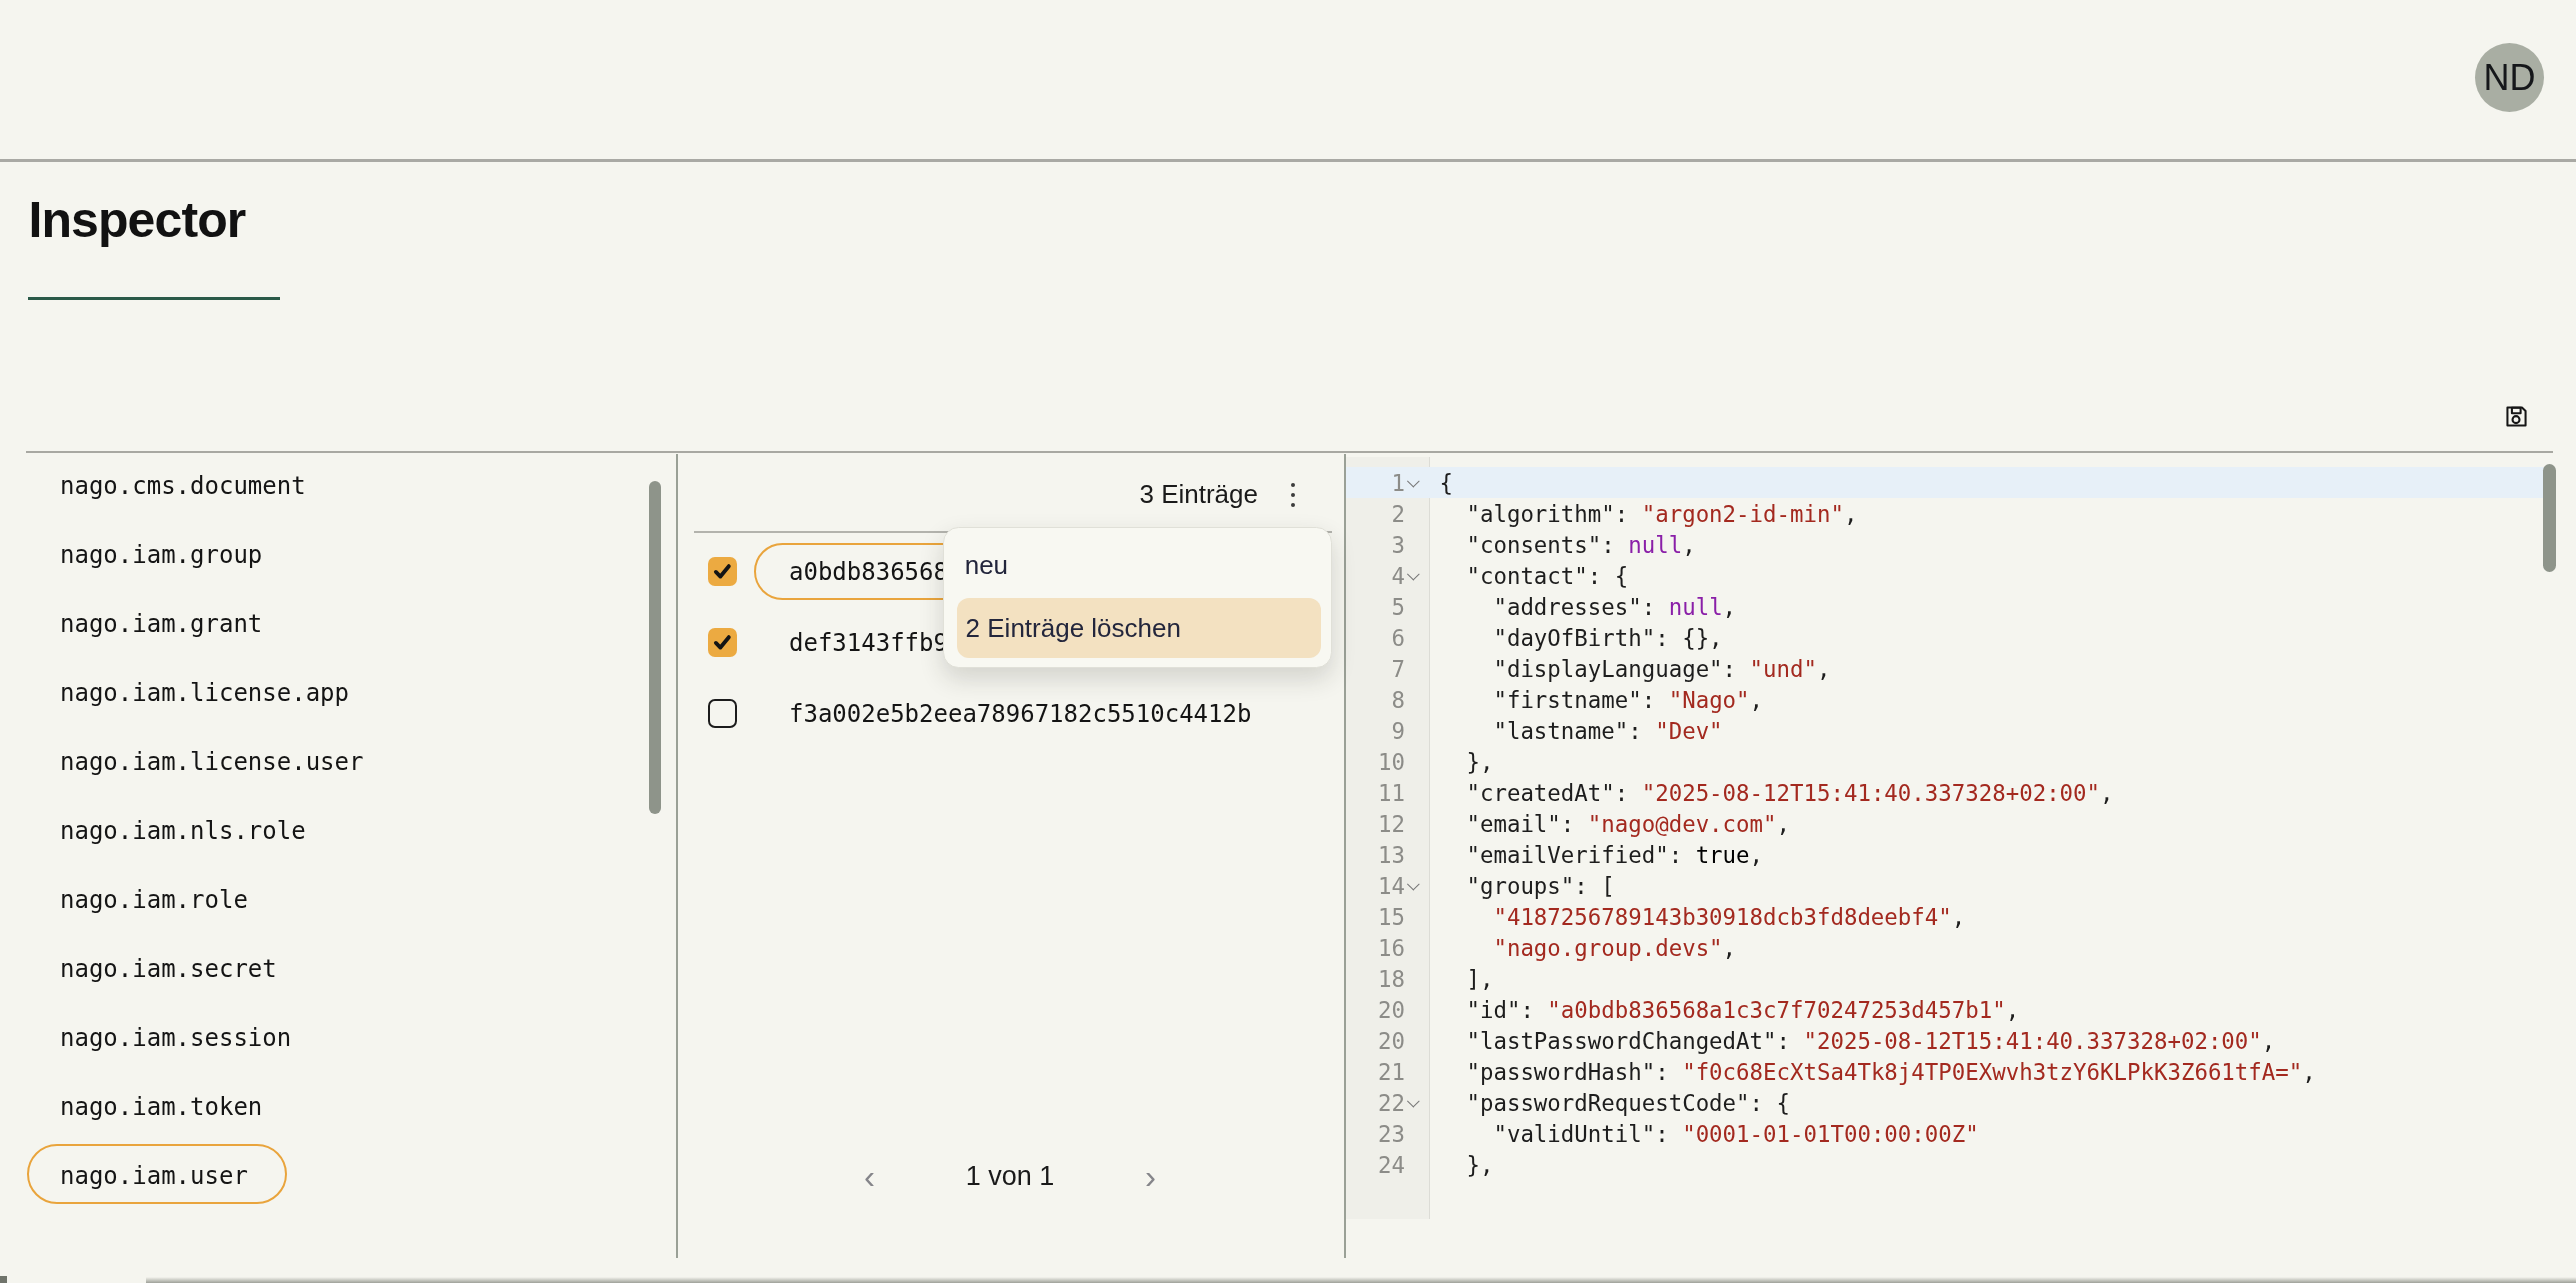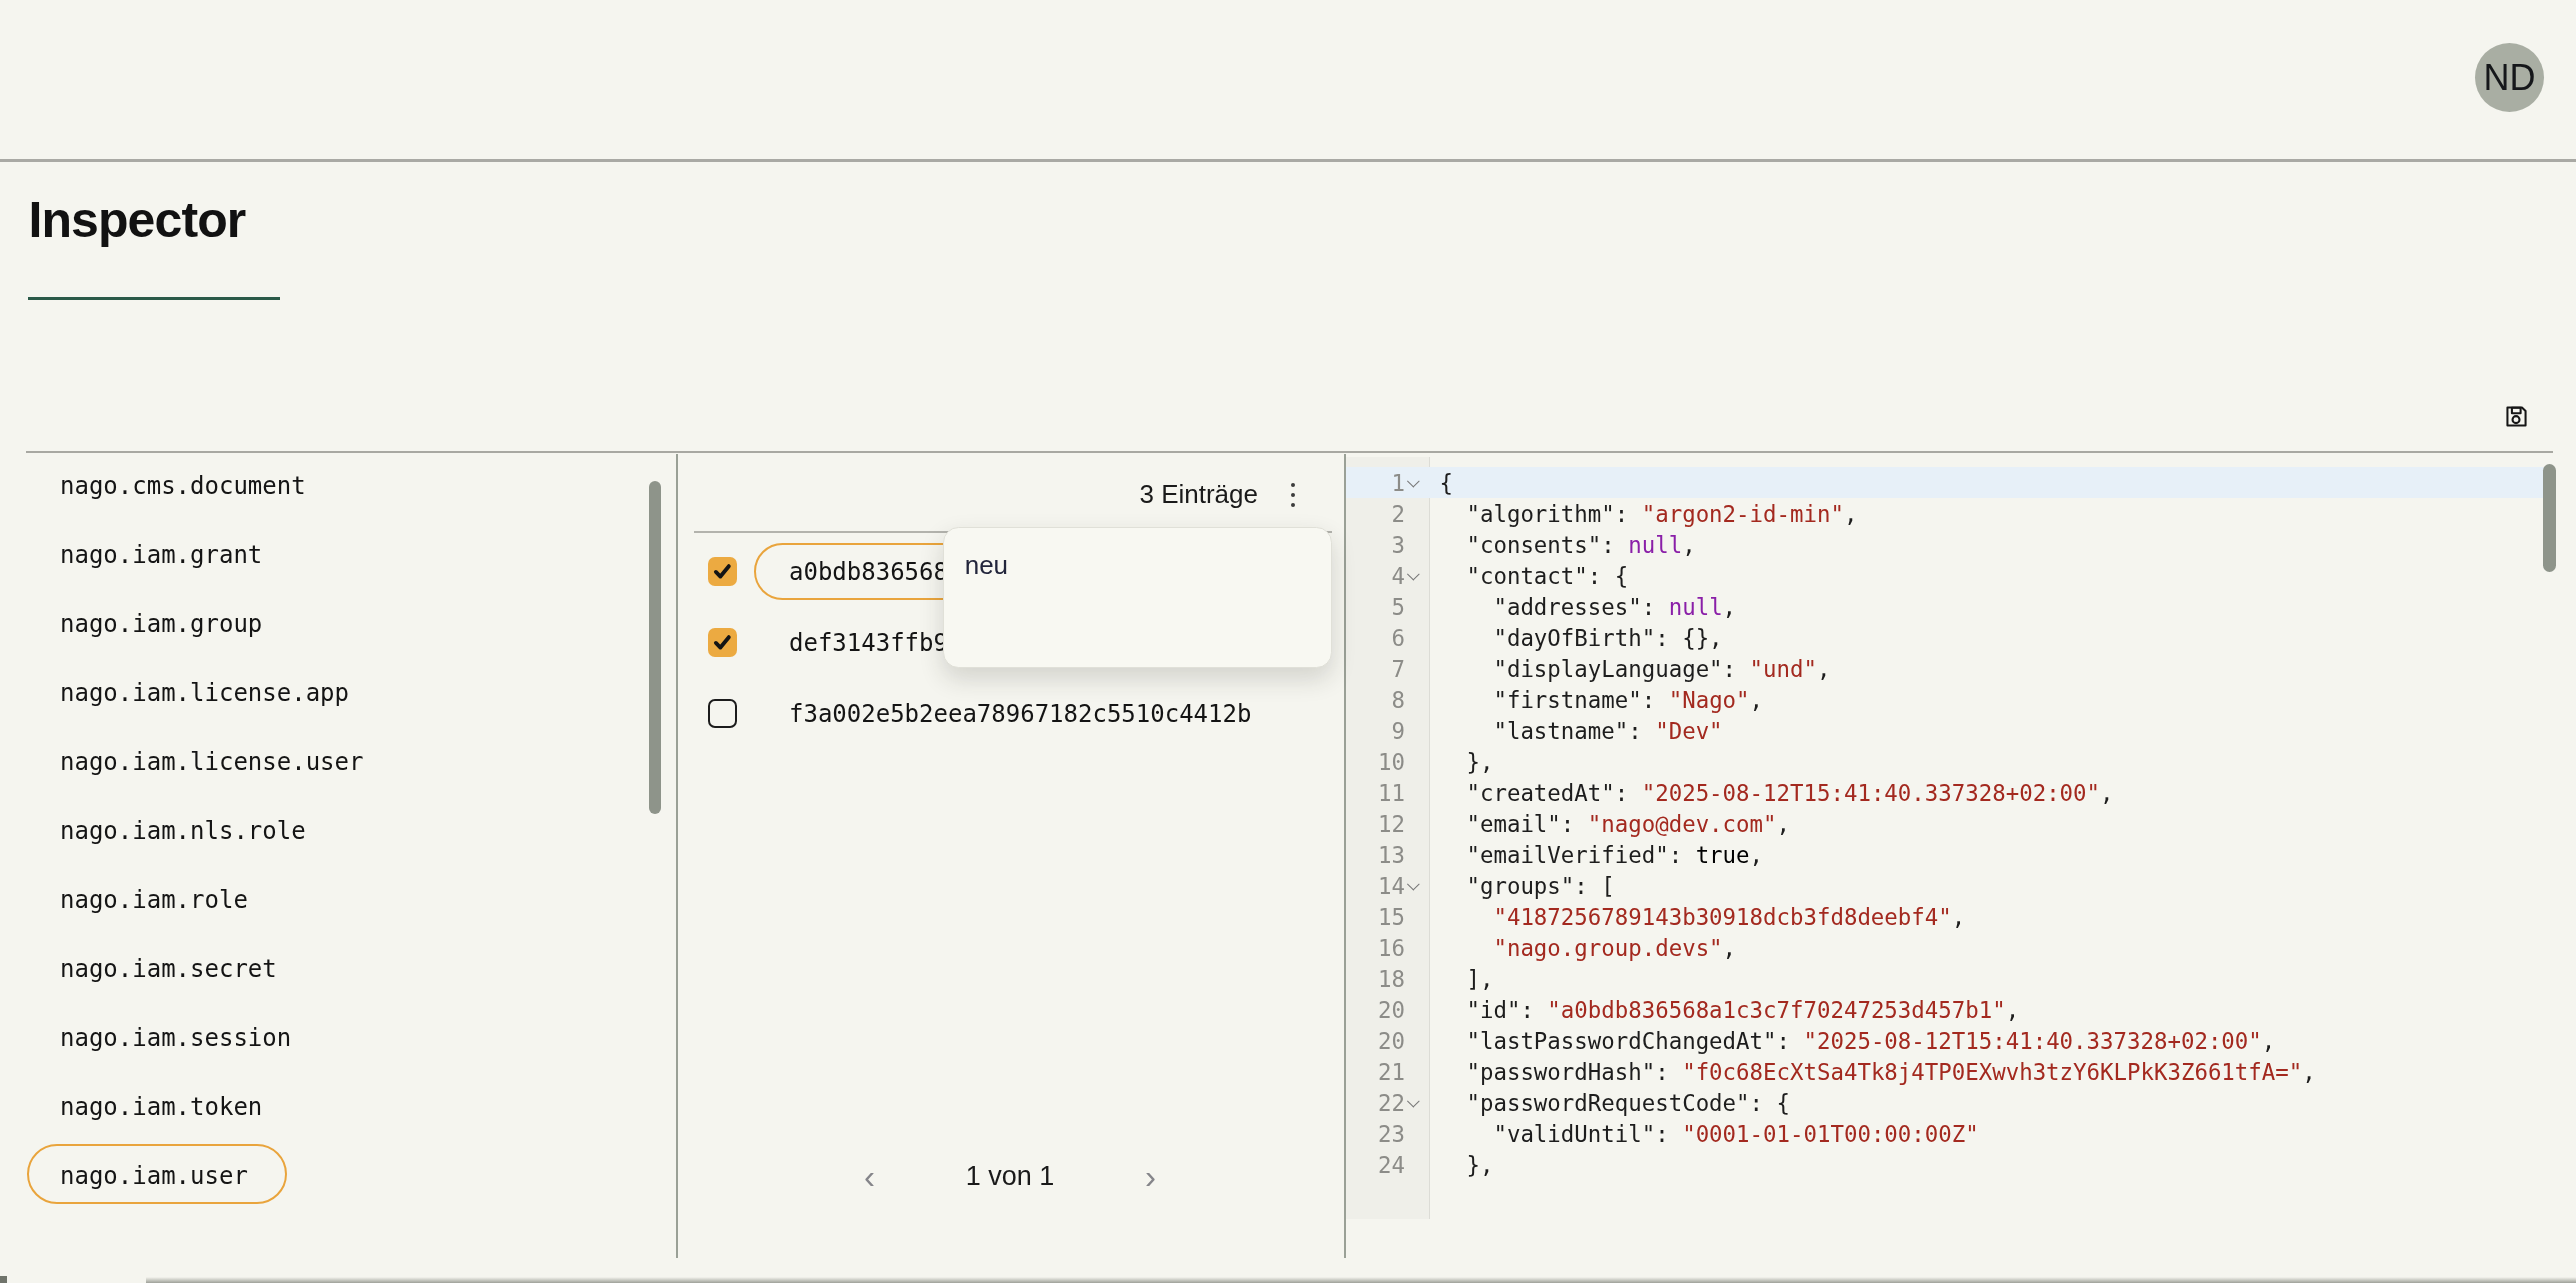--- a/index.html
+++ b/index.html
@@ -118,24 +118,24 @@
 
 <div class="abs content-rule"></div>
 <div class="abs col-divider divider-1"></div>
 <div class="abs col-divider divider-2"></div>
 
 <div class="abs sidebar-list">
     <div class="side-item">
       <span style="position: relative;">nago.cms.document</span>
     </div>
     <div class="side-item">
+      <span style="position: relative;">nago.iam.group</span>
+    </div>
+    <div class="side-item">
       <span style="position: relative;">nago.iam.grant</span>
-    </div>
-    <div class="side-item">
-      <span style="position: relative;">nago.iam.group</span>
     </div>
     <div class="side-item">
       <span style="position: relative;">nago.iam.license.app</span>
     </div>
     <div class="side-item">
       <span style="position: relative;">nago.iam.license.user</span>
     </div>
     <div class="side-item">
       <span style="position: relative;">nago.iam.nls.role</span>
     </div>
@@ -195,20 +195,23 @@
 <div class="abs pagination">
   <span class="pag-chev"><span>‹</span></span>
   <span class="pag-label">1 von 1</span>
   <span class="pag-chev"><span>›</span></span>
 </div>
 
 <div class="abs context-menu">
     <div class="menu-item-plain">
       <span>neu</span>
     </div>
+    <div class="menu-item-hl">
+      <span>2 Einträge löschen</span>
+    </div>
   </div>
 
 <div class="abs editor-gutter-bg"></div>
 <div class="abs editor-active-line"></div>
 <div class="abs editor-lines">
     <div class="code-line">
       <span class="ln-num">1</span>
       <span class="ln-fold">
         <span class="fold-chev"></span>
       </span>

